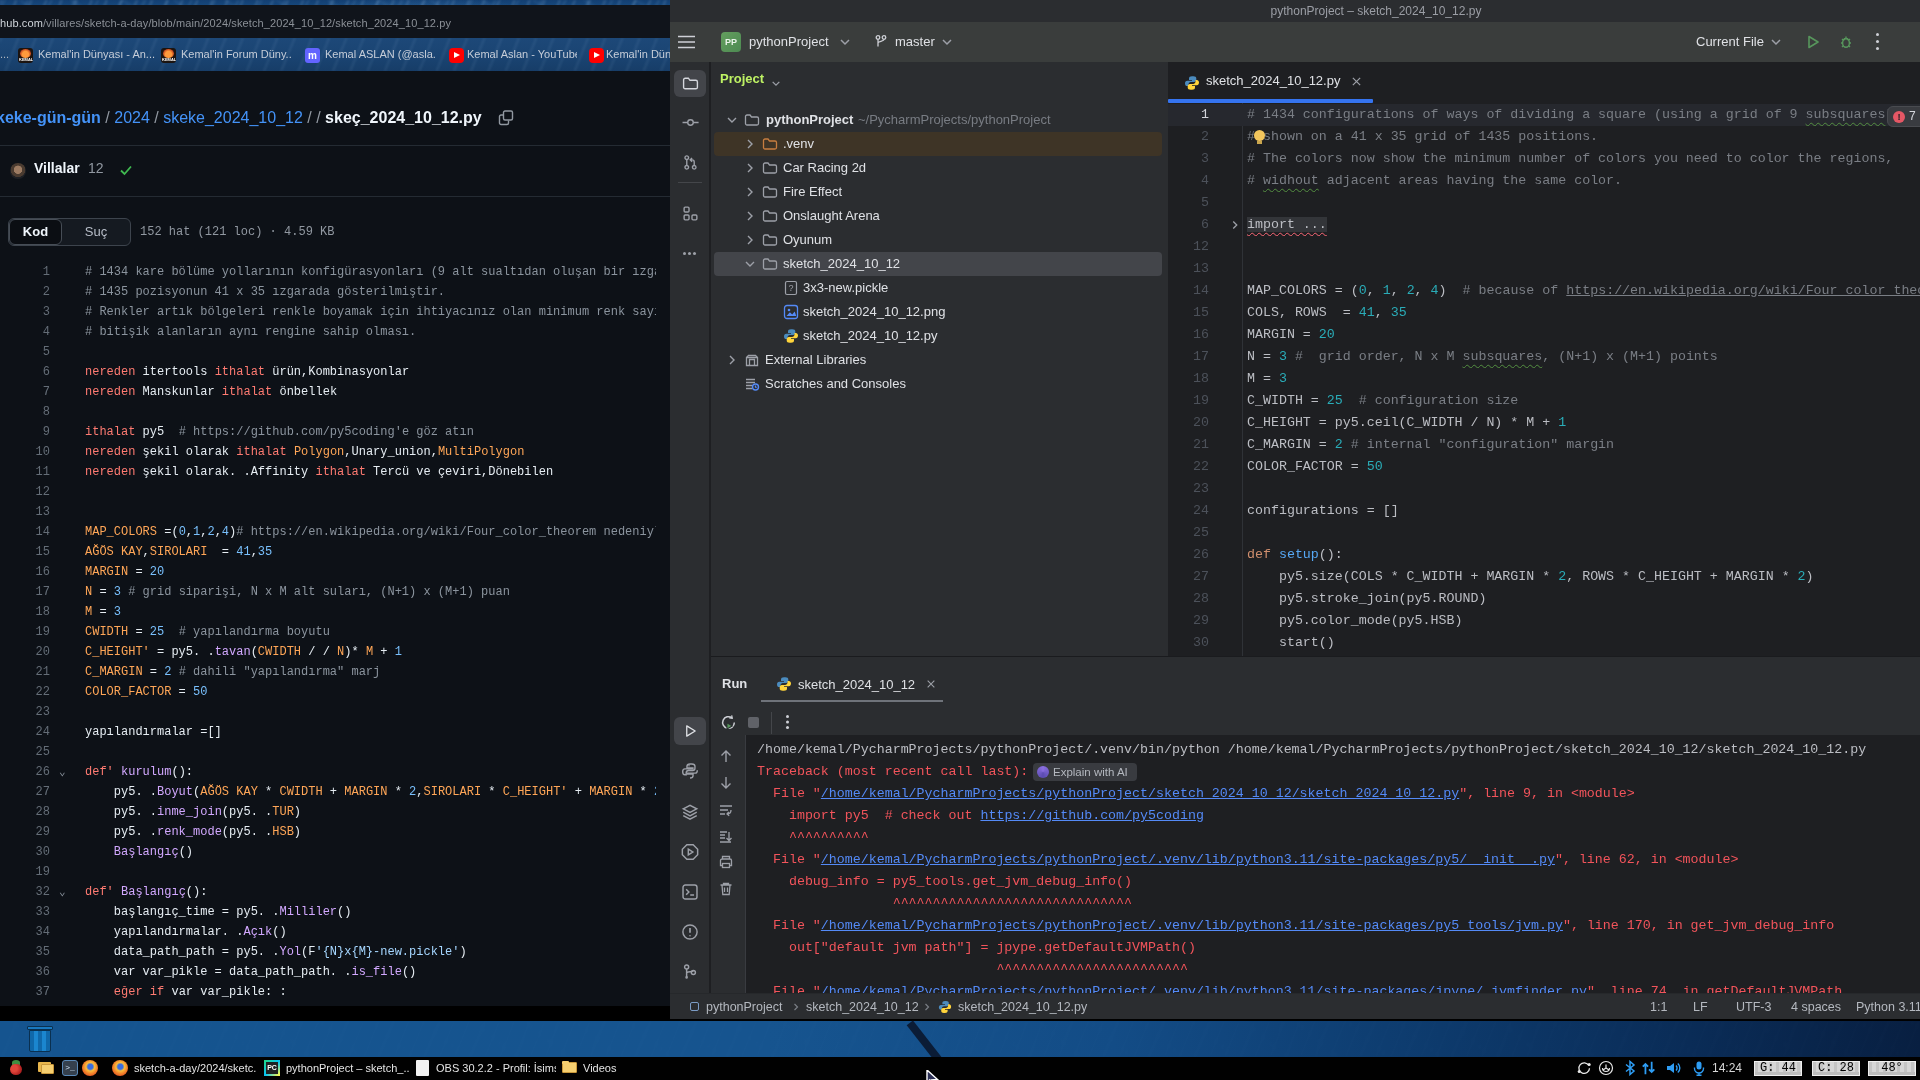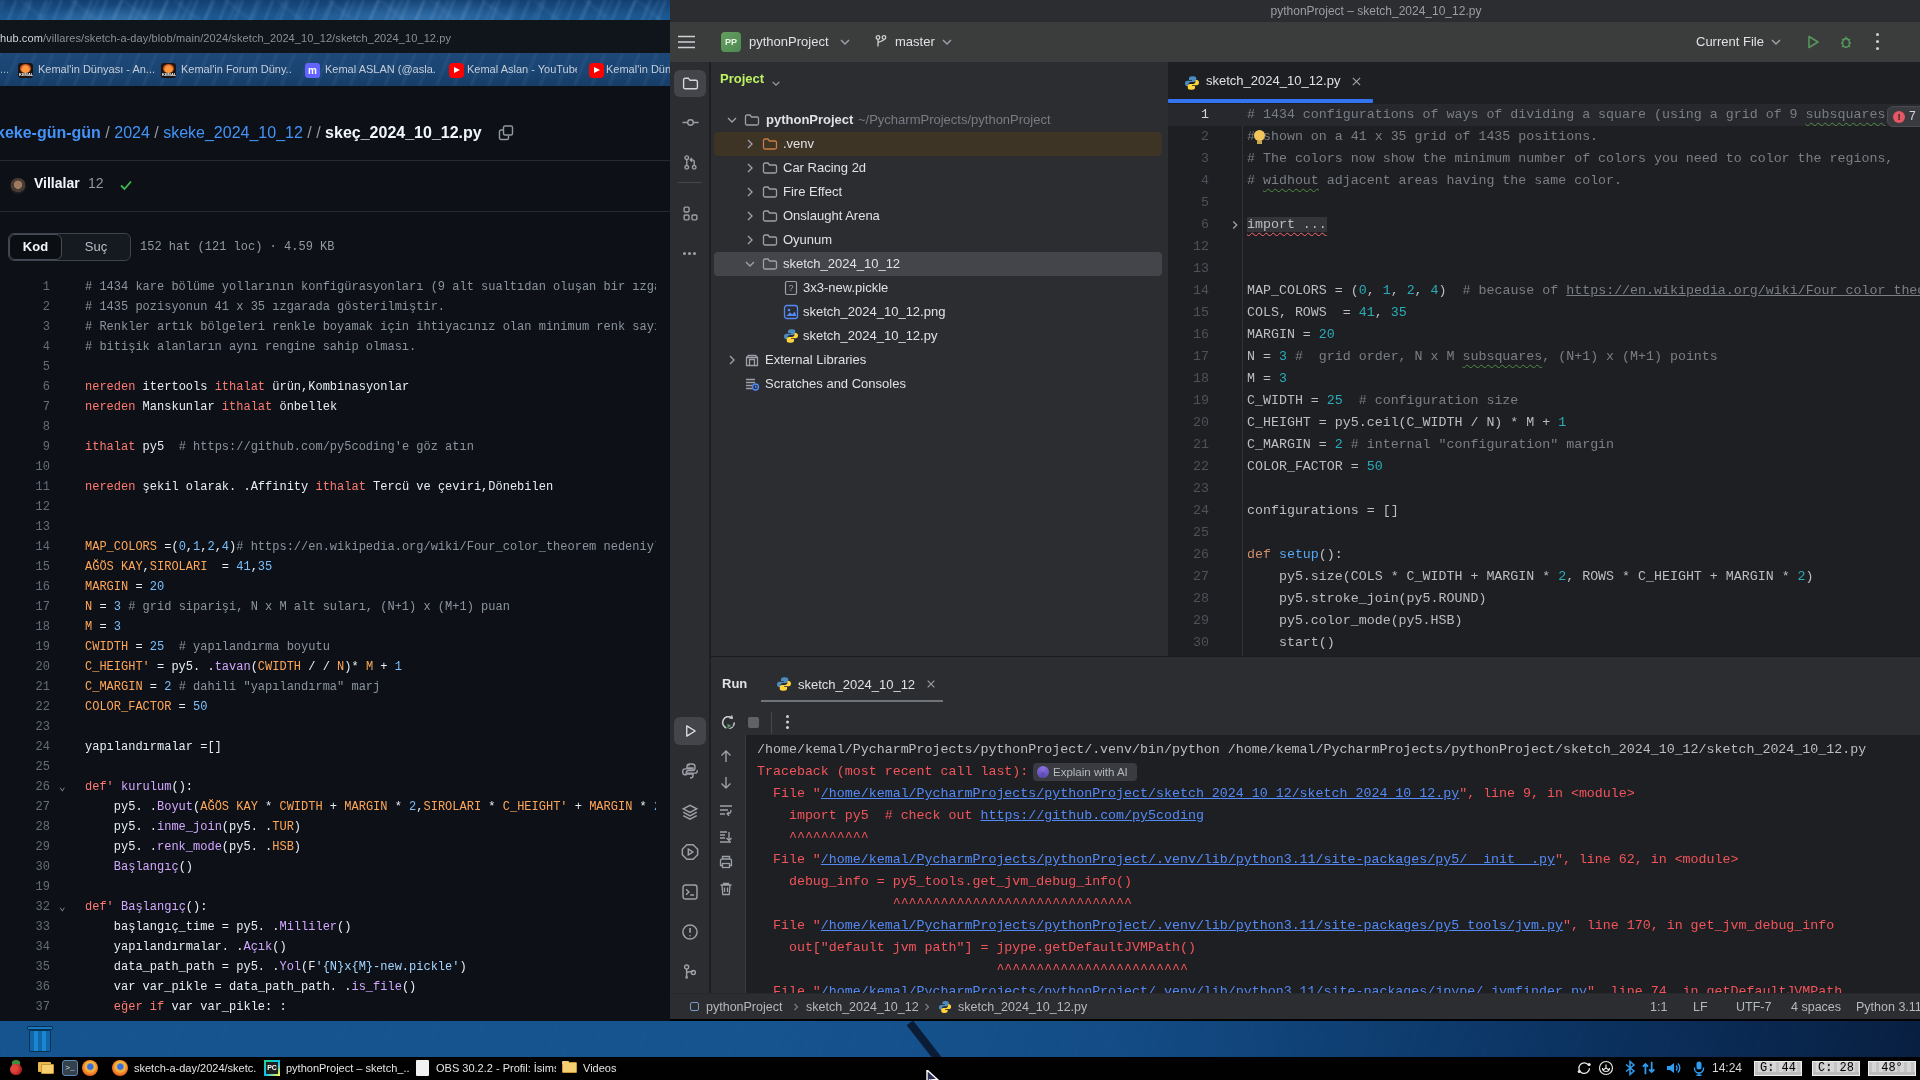--- a/index.html
+++ b/index.html
@@ -4,21 +4,21 @@
 html,body{width:1920px;height:1080px;overflow:hidden;background:#000}
 body{position:relative;font-family:"Liberation Sans",sans-serif}
 .abs{position:absolute}
 
 #wall{left:0;top:0;width:670px;height:28px;background:radial-gradient(140px 30px at 120px 26px,rgba(120,180,235,.35),rgba(0,0,0,0) 70%),radial-gradient(180px 34px at 420px 20px,rgba(110,170,230,.28),rgba(0,0,0,0) 70%),linear-gradient(180deg,#133f72,#1b578f 55%,#1d5e9e)}
 #wall .tex,#desk .tex{position:absolute;inset:0;filter:blur(1.1px);background:
  repeating-linear-gradient(112deg,rgba(180,215,245,.16) 0 1.5px,rgba(255,255,255,0) 3px 14px),
  repeating-linear-gradient(-64deg,rgba(150,195,235,.12) 0 1.5px,rgba(255,255,255,0) 3px 21px),
  repeating-linear-gradient(40deg,rgba(140,190,240,.08) 0 2px,rgba(255,255,255,0) 5px 33px)}
 
-#browser{left:0;top:20px;width:670px;height:1001px;background:#0c4a6e}
+#browser{left:0;top:5px;width:670px;height:1001px;background:#0c4a6e}
 #urlbar{left:0;top:0;width:670px;height:33px;background:#10141b;color:#8b9097;font-size:11px;line-height:37px;white-space:nowrap;overflow:hidden;letter-spacing:.1px}
 #bookmarks{left:0;top:33px;width:670px;height:33px;background:linear-gradient(180deg,#1d4878 0%,#1a4472 55%,#173d68 100%);overflow:hidden}
 #bookmarks .tex{position:absolute;inset:0;filter:blur(1px);background:repeating-linear-gradient(112deg,rgba(180,215,245,.09) 0 1.5px,rgba(255,255,255,0) 3px 16px)}
 .bm{position:absolute;top:0;height:33px;line-height:33px;color:#c6cdd8;font-size:11px;white-space:nowrap;overflow:hidden}
 .fav{position:absolute;top:10px;width:15px;height:15px;border-radius:3px}
 
 #gh{left:0;top:66px;width:670px;height:935px;background:#0d1117;color:#e6edf3;overflow:hidden}
 .ghline{position:absolute;left:0;width:670px;height:1px;background:#242b33}
 .gl{position:absolute;left:0;width:656px;height:20px;line-height:20px;overflow:hidden;white-space:pre;font-family:"Liberation Mono",monospace;font-size:12px;color:#e6edf3}
 .gl b{position:absolute;left:0;top:0;width:50px;text-align:right;color:#646d77;font-weight:400}
@@ -119,21 +119,21 @@
 
 <div class="gl" style="top:191px"><b>1</b><i><span class="c"># 1434 kare bölüme yollarının konfigürasyonları (9 alt sualtıdan oluşan bir ızgara)</span></i></div>
 <div class="gl" style="top:211px"><b>2</b><i><span class="c"># 1435 pozisyonun 41 x 35 ızgarada gösterilmiştir.</span></i></div>
 <div class="gl" style="top:231px"><b>3</b><i><span class="c"># Renkler artık bölgeleri renkle boyamak için ihtiyacınız olan minimum renk sayısı</span></i></div>
 <div class="gl" style="top:251px"><b>4</b><i><span class="c"># bitişik alanların aynı rengine sahip olması.</span></i></div>
 <div class="gl" style="top:271px"><b>5</b></div>
 <div class="gl" style="top:291px"><b>6</b><i><span class="k">nereden</span> itertools <span class="k">ithalat</span> ürün,Kombinasyonlar</i></div>
 <div class="gl" style="top:311px"><b>7</b><i><span class="k">nereden</span> Manskunlar <span class="k">ithalat</span> önbellek</i></div>
 <div class="gl" style="top:331px"><b>8</b></div>
 <div class="gl" style="top:351px"><b>9</b><i><span class="k">ithalat</span> py5  <span class="c"># https://github.com/py5coding'e göz atın</span></i></div>
-<div class="gl" style="top:371px"><b>10</b></div>
+<div class="gl" style="top:371px"><b>10</b><i><span class="k">nereden</span> şekil olarak <span class="k">ithalat</span> <span class="o">Polygon</span>,Unary_union,<span class="o">MultiPolygon</span></i></div>
 <div class="gl" style="top:391px"><b>11</b><i><span class="k">nereden</span> şekil olarak. .Affinity <span class="k">ithalat</span> Tercü ve çeviri,Dönebilen</i></div>
 <div class="gl" style="top:411px"><b>12</b></div>
 <div class="gl" style="top:431px"><b>13</b></div>
 <div class="gl" style="top:451px"><b>14</b><i><span class="o">MAP_COLORS</span> =(<span class="n">0</span>,<span class="n">1</span>,<span class="n">2</span>,<span class="n">4</span>)<span class="c"># https://en.wikipedia.org/wiki/Four_color_theorem nedeniyle</span></i></div>
 <div class="gl" style="top:471px"><b>15</b><i><span class="o">AĞÖS KAY</span>,<span class="o">SIROLARI</span>  = <span class="n">41</span>,<span class="n">35</span></i></div>
 <div class="gl" style="top:491px"><b>16</b><i><span class="o">MARGIN</span> = <span class="n">20</span></i></div>
 <div class="gl" style="top:511px"><b>17</b><i><span class="o">N</span> = <span class="n">3</span> <span class="c"># grid siparişi, N x M alt suları, (N+1) x (M+1) puan</span></i></div>
 <div class="gl" style="top:531px"><b>18</b><i><span class="o">M</span> = <span class="n">3</span></i></div>
 <div class="gl" style="top:551px"><b>19</b><i><span class="o">CWIDTH</span> = <span class="n">25</span>  <span class="c"># yapılandırma boyutu</span></i></div>
 <div class="gl" style="top:571px"><b>20</b><i><span class="o">C_HEIGHT'</span> = py5. .<span class="p">tavan</span>(<span class="o">CWIDTH</span> / / <span class="o">N</span>)* <span class="o">M</span> + <span class="n">1</span></i></div>
@@ -481,21 +481,21 @@
 <svg class="abs" style="left:253px;top:9px" width="8" height="8" viewBox="0 0 8 8" fill="none" stroke="#7a7e85" stroke-width="1.2">
         <path d="M2.5 1l3 3-3 3"></path>
       </svg>
 <svg class="abs" style="left:268px;top:6px" viewBox="0 0 16 16" width="14" height="14">
         <path d="M8 1.2c-2 0-3 .8-3 2.2v1.5h3v.8H3.2C1.9 5.7 1 6.8 1 8.4s.9 2.7 2.2 2.7h1.3v-1.7c0-1.4 1.1-2.4 2.4-2.4h3.3c1.2 0 2.1-1 2.1-2.2V3.4c0-1.4-1-2.2-3-2.2z" fill="#4b8bbe"></path>
         <path d="M8 14.8c2 0 3-.8 3-2.2v-1.5H8v-.8h4.8c1.3 0 2.2-1.1 2.2-2.7s-.9-2.7-2.2-2.7h-1.3v1.7c0 1.4-1.1 2.4-2.4 2.4H5.8c-1.2 0-2.1 1-2.1 2.2v1.4c0 1.4 1 2.2 3 2.2z" fill="#ffd43b"></path>
       </svg>
 <div class="abs tt" style="left:288px;color:#b4b8bf;font-size:12.5px;line-height:26px;height:26px">sketch_2024_10_12.py</div>
 <div class="abs tt" style="left:980px;color:#b4b8bf;font-size:12.5px;line-height:26px;height:26px">1:1</div>
 <div class="abs tt" style="left:1023px;color:#b4b8bf;font-size:12.5px;line-height:26px;height:26px">LF</div>
-<div class="abs tt" style="left:1066px;color:#b4b8bf;font-size:12.5px;line-height:26px;height:26px">UTF-7</div>
+<div class="abs tt" style="left:1066px;color:#b4b8bf;font-size:12.5px;line-height:26px;height:26px">UTF-3</div>
 <div class="abs tt" style="left:1121px;color:#b4b8bf;font-size:12.5px;line-height:26px;height:34px">4 spaces</div>
 <div class="abs tt" style="left:1186px;color:#b4b8bf;font-size:12.5px;line-height:26px;height:26px">Python 3.11</div>
 </div>
 </div>
 
 <div class="abs" id="desk">
     <div class="tex" style="opacity:.06"></div>
 <div class="abs" style="left:27px;top:5px;width:26px;height:4px;background:#1878c0;border:1px solid #0a3050;border-radius:1px"></div>
 <div class="abs" style="left:29px;top:9px;width:22px;height:22px;background:repeating-linear-gradient(90deg,#1068aa 0 4px,#1b86cf 4px 8px);border:1px solid #0a3050;border-radius:0 0 2px 2px"></div>
 <div class="abs" style="left:920px;top:-3px;width:8px;height:46px;background:#0b1c36;transform:rotate(-38deg)"></div>

